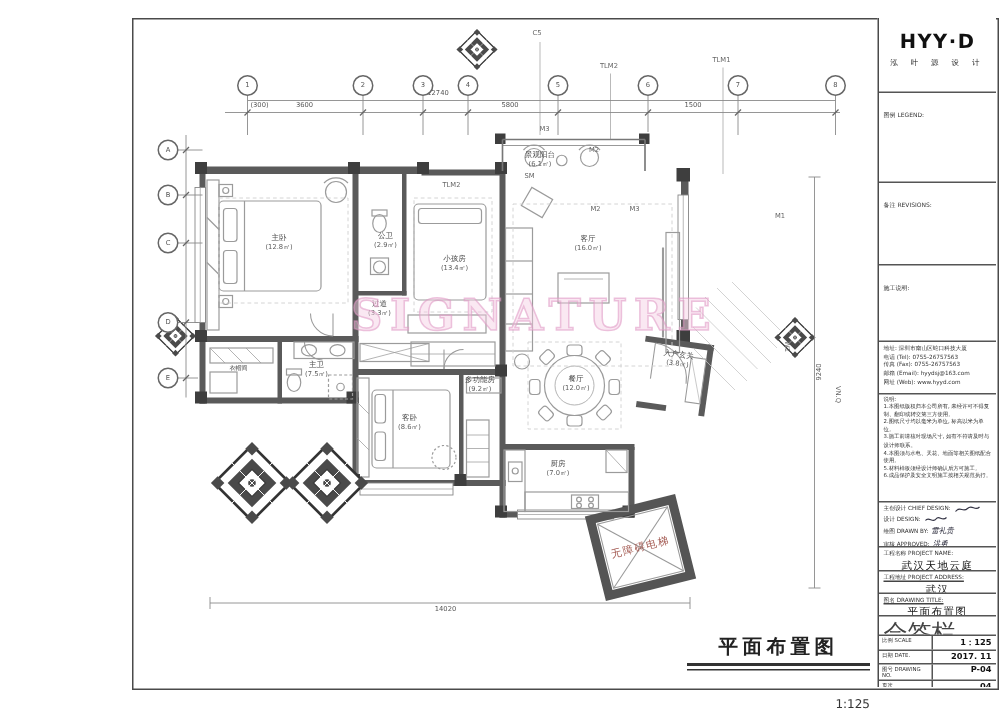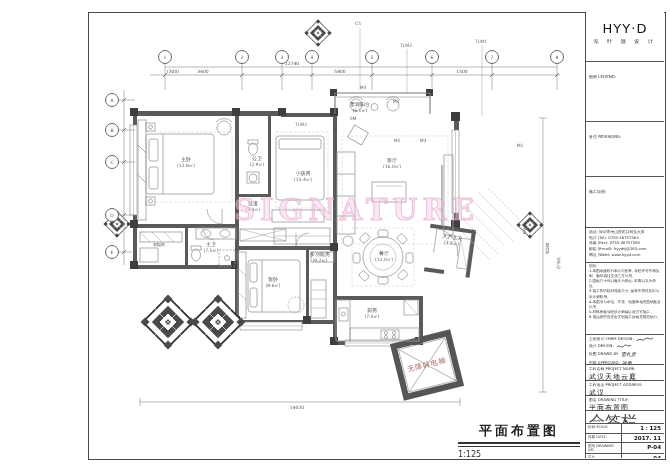--- a/index.html
+++ b/index.html
@@ -22,37 +22,37 @@
              font-size:29px;font-weight:bold;letter-spacing:5px;color:rgba(243,205,227,0.45);
              -webkit-text-stroke:1px rgba(222,150,195,0.55);z-index:8;}
   .elev-lbl{position:absolute;left:427px;top:365px;transform:translate(-50%,-50%) rotate(-14deg);
             font-size:7px;letter-spacing:1px;color:#a2574f;z-index:6;white-space:nowrap;}
   .foyer-lbl{transform:translate(-50%,-50%) rotate(8deg);}
   
   .btitle{position:absolute;left:458px;top:422px;width:122px;text-align:center;z-index:6;}
   .btitle .t{font-size:13px;font-weight:bold;letter-spacing:3px;color:#222;}
   .btitle .rule{border-top:2.5px solid #333;margin-top:2px;}
   .btitle .rule2{border-top:1px solid #333;margin-top:1.5px;}
-  .btitle .s{font-size:8px;color:#333;text-align:left;margin-top:3px;}
+  .btitle .s{font-size:8px;color:#333;text-align:right;margin-top:18px;}
   
   .tb{position:absolute;left:585px;top:12px;width:79px;height:446px;border-left:1px solid #4a4a4a;
       box-sizing:border-box;display:flex;flex-direction:column;background:#fff;z-index:7;}
   .tb section{border-bottom:1px solid #555;box-sizing:border-box;padding:1px 3px;overflow:hidden;}
   .tb .logo{height:50px;text-align:center;padding-top:9px;}
-  .tb .brand{font-size:13px;font-weight:normal;letter-spacing:1px;color:#111;}
+  .tb .brand{font-size:13px;font-weight:bold;letter-spacing:1px;color:#111;}
   .tb .brand-sub{font-size:5px;letter-spacing:3.5px;color:#222;margin-top:2px;}
   .tb .sec-lbl{font-size:4px;color:#333;}
   .tb .legend{height:60px;} .tb .revs{height:55px;} .tb .notes{height:51px;}
   .tb .contact{height:35px;} .tb .contact div{font-size:3.8px;line-height:1.5;color:#333;white-space:nowrap;}
   .tb .stmt{height:72px;} .tb .stmt div{font-size:3.6px;line-height:1.42;color:#333;}
   .tb .signs{height:30px;} .tb .signs .row{font-size:3.8px;line-height:1.82;color:#333;display:flex;gap:2px;align-items:center;}
   .tb .signs .val{font-family:"DejaVu Serif","Liberation Serif",serif;font-style:italic;font-size:5px;color:#223;}
   .tb .field{height:16px;} .tb .field .flabel{font-size:3.8px;color:#333;}
-  .tb .field .fval{font-size:7px;text-align:left;color:#111;letter-spacing:1px;margin-top:0.5px;}
-  .tb .field.small{height:15px;}
+  .tb .field .fval{font-size:7px;text-align:center;color:#111;letter-spacing:1px;margin-top:0.5px;}
+  .tb .field.small{height:15px;text-decoration:underline;}
   .tb .inner{height:13px;}
   .tb .meta{flex:1;display:flex;flex-direction:column;padding:0;border-bottom:none;}
   .tb .meta .mrow{flex:1;display:flex;border-bottom:1px solid #555;}
   .tb .meta .mrow:last-child{border-bottom:none;}
   .tb .meta .ml{width:36px;font-size:3.6px;color:#333;padding:1px 2px;border-right:1px solid #555;box-sizing:border-box;}
   .tb .meta .mv{flex:1;font-size:5.5px;color:#111;text-align:right;padding:1px 3px;font-weight:bold;}
 </style>
 </head>
 <body>
 

